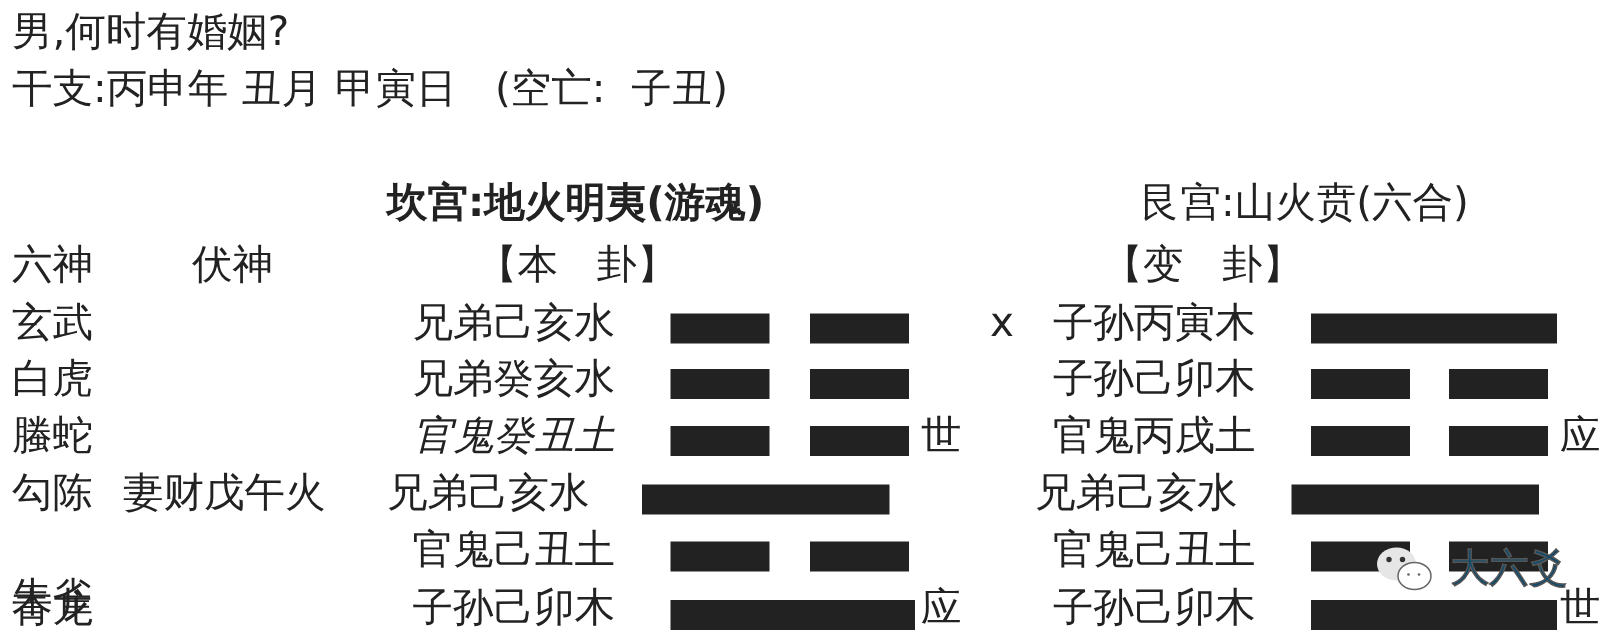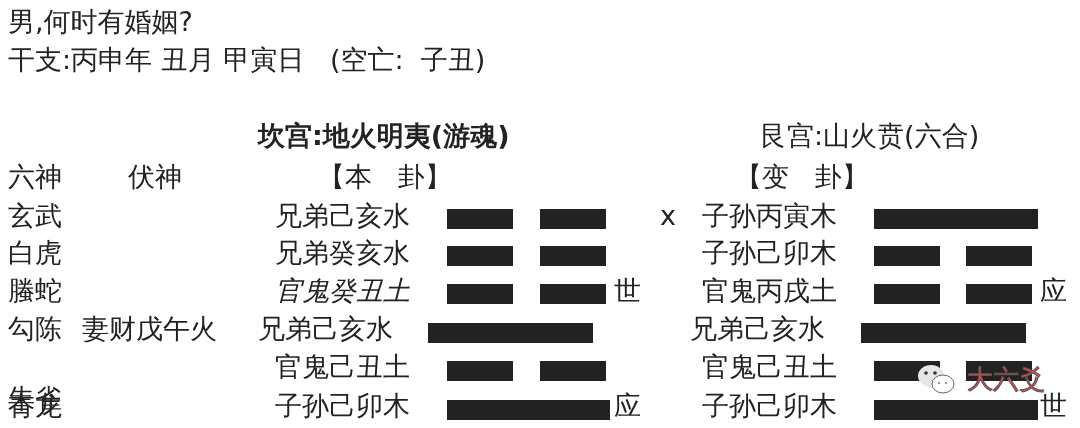--- a/index.html
+++ b/index.html
@@ -1,21 +1,21 @@
 <!DOCTYPE html>
 <html><head>
 <meta charset="utf-8">
 <style>
   html, body { margin: 0; padding: 0; background: #ffffff; }
   body { width: 1080px; height: 428px; position: relative; overflow: hidden;
          font-family: "DejaVu Sans", "Liberation Sans", sans-serif; color: #222222; }
   .t { position: absolute; font-size: 27px; line-height: 36px; white-space: pre; color: #222; }
   .bar { position: absolute; height: 20px; background: #222222; }
   .wm { position: absolute; left: 915px; top: 362px; width: 140px; height: 36px; }
-  .wm-text { position: absolute; left: 52px; top: 2px; font-size: 26px; line-height: 30px; color: #ef4444;
+  .wm-text { position: absolute; left: 52px; top: 2px; font-size: 26px; line-height: 30px; color: #0c4a6e;
              -webkit-text-stroke: 1px #555; white-space: pre; }
 </style>
 </head>
 <body>
 
 <div>
   <div class="t" style="left:8px;top:4px;">男,何时有婚姻?</div>
   <div class="t" style="left:8px;top:42px;">干支:丙申年 丑月 甲寅日   (空亡:  子丑)</div>
 
   <div class="t" style="left:258px;top:118px;font-weight:bold;">坎宫:地火明夷(游魂)</div>

